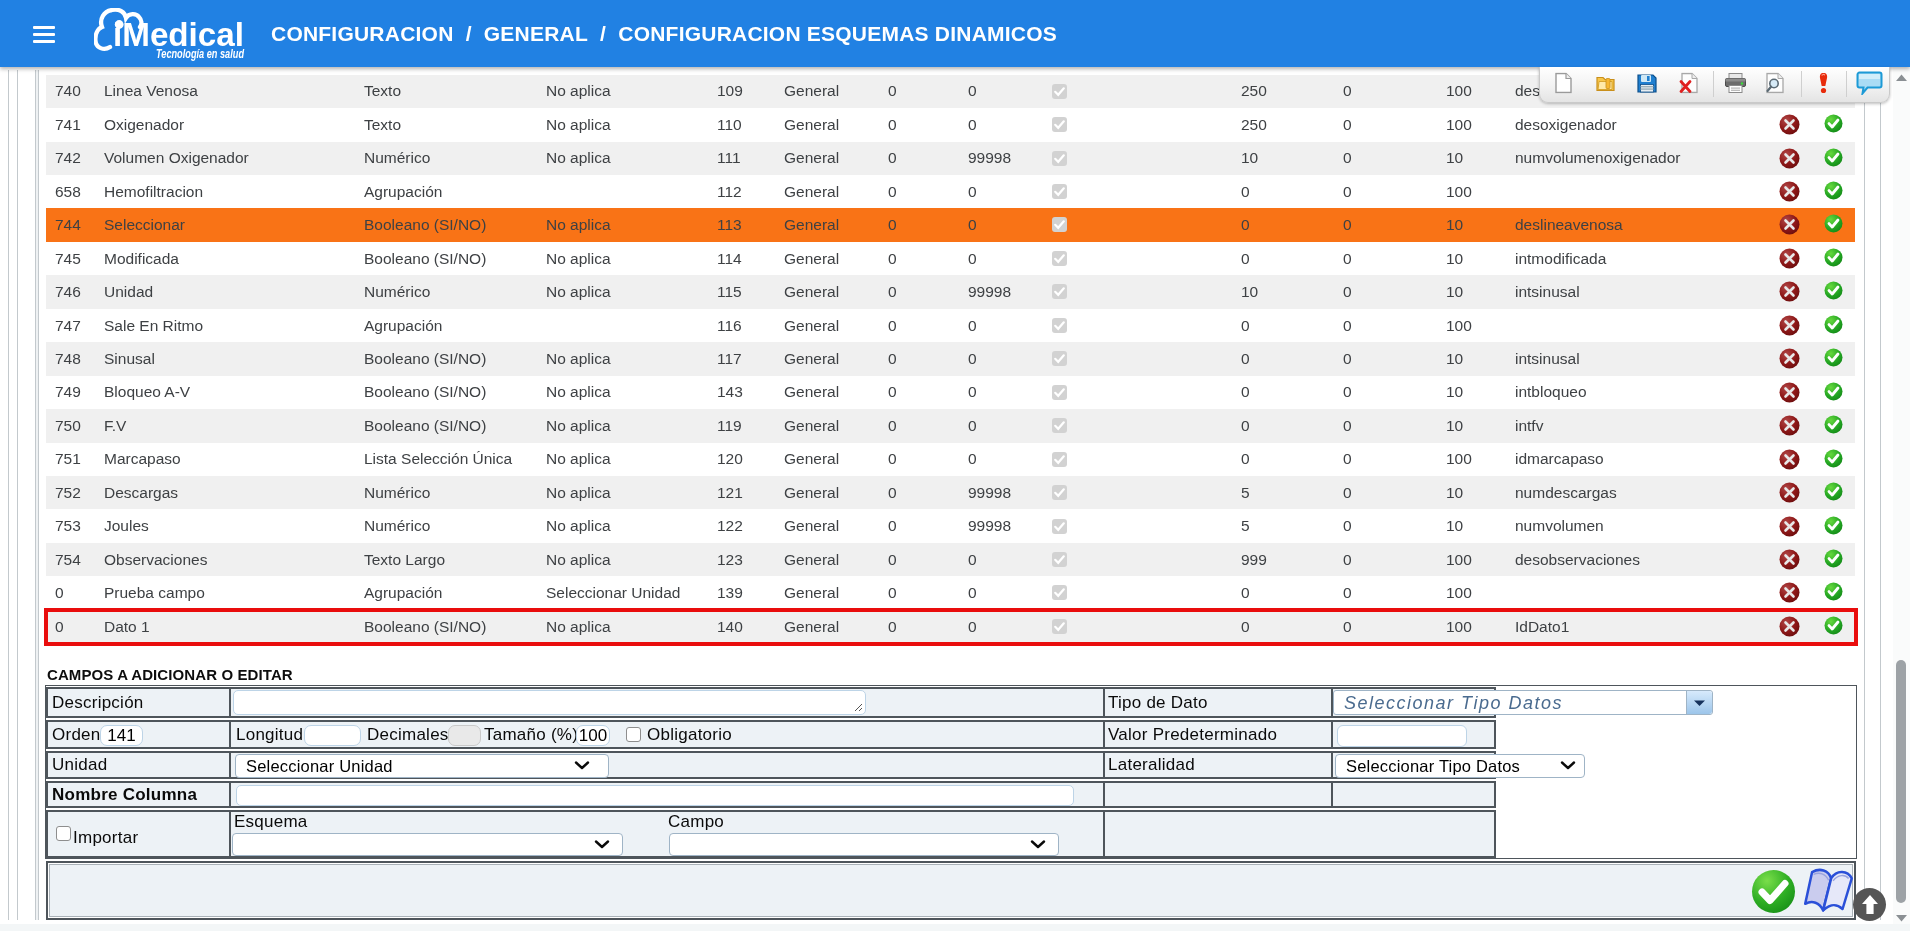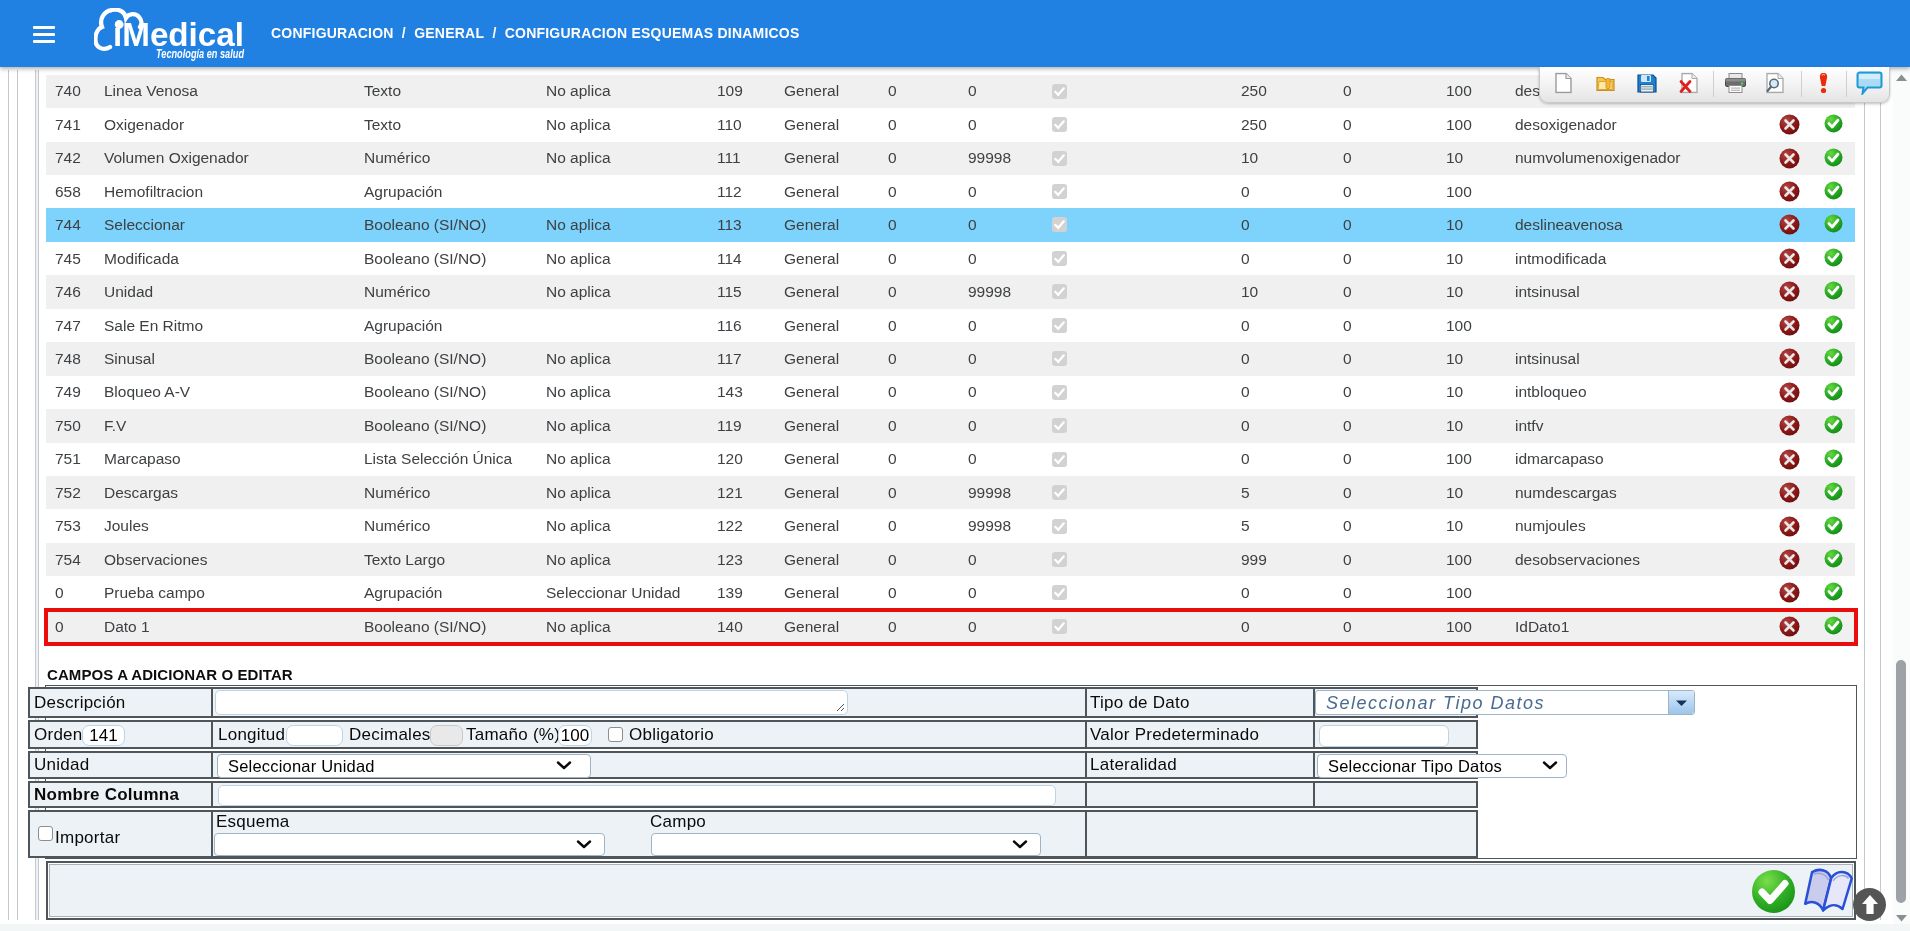--- a/index.html
+++ b/index.html
@@ -1,31 +1,31 @@
 <!DOCTYPE html>
 <html><head><meta charset="utf-8"><title>iMedical</title>
 <style>
 *{margin:0;padding:0;box-sizing:border-box}
 html,body{width:1910px;height:931px;overflow:hidden;background:#fff;font-family:"Liberation Sans",sans-serif}
 .abs{position:absolute}
 .hdr{position:absolute;left:0;top:0;width:1910px;height:67px;background:#2181e3;box-shadow:0 2px 4px rgba(0,0,0,.3);z-index:30}
 .hbar{position:absolute;left:33px;width:22px;height:3px;background:#fff;border-radius:1px}
-.crumb{position:absolute;left:271px;top:0;height:67px;line-height:67px;color:#fff;font-size:14px;font-weight:bold;letter-spacing:.22px}
+.crumb{position:absolute;left:271px;top:0;height:67px;line-height:67px;color:#fff;font-size:21px;font-weight:bold;letter-spacing:.22px}
 .vline{position:absolute;width:1px;background:#c3c9cd;top:70px;height:850px;z-index:1}
 .row{position:absolute;left:46px;width:1809px;z-index:2}
 .row span{position:absolute;top:50%;transform:translateY(-50%);font-size:15.5px;color:#3e4144;white-space:pre}
 .cb{position:absolute;top:9px;width:15px;height:15px;background:#d2d2d2;border-radius:3px}
 .cb svg{display:block}
 .bx{position:absolute;top:6px}
 .redsel{position:absolute;left:44px;top:608px;width:1814px;height:38px;border:4px solid #e90d0d;z-index:6}
 .tbpanel{position:absolute;left:1539px;top:67px;width:351px;height:36px;background:linear-gradient(#ffffff,#f2f2f2 55%,#e4e4e4);border:1px solid #c9c9c9;border-top:none;border-radius:0 0 9px 9px;box-shadow:0 1px 3px rgba(0,0,0,.25);z-index:40}
 .tsep{position:absolute;top:4px;height:26px;width:1px;background:#cfcfcf}
 .ticon{position:absolute;top:50%;transform:translateY(-50%)}
 .ftitle{position:absolute;left:47px;top:666px;font-size:15px;font-weight:bold;color:#0d0d0d;letter-spacing:.1px;z-index:3}
-.frow{position:absolute;left:28px;width:1450px;border:2px solid #4e555b;background:#edf2f6;z-index:3}
+.frow{position:absolute;left:46px;width:1450px;border:2px solid #4e555b;background:#edf2f6;z-index:3}
 .fcell-b{position:absolute;top:0;bottom:0;width:2px;background:#4e555b}
 .flab{position:absolute;font-size:17px;letter-spacing:.25px;color:#0a0a0a;top:50%;transform:translateY(-50%);white-space:pre}
 .inp{position:absolute;background:#fff;border:1px solid #bdd4e7;border-radius:7px}
 .sel{position:absolute;background:#fff;border:1px solid #9fb4c6;border-radius:4px;font-size:16.5px;letter-spacing:.2px;color:#000}
 .sel .st{position:absolute;left:10px;top:50%;transform:translateY(-50%);white-space:pre}
 .chev{position:absolute;top:50%;transform:translateY(-50%)}
 .fcheck{position:absolute;width:15px;height:15px;background:#fff;border:1.5px solid #8e8e8e;border-radius:3px}
 .outer{position:absolute;left:45px;top:685px;width:1812px;height:174px;border:1px solid #4e555b;z-index:2}
 .footer{position:absolute;left:46px;top:861px;width:1810px;height:59px;border:2px solid #4e555b;background:#edf2f6;box-shadow:0 0 0 1px #fff inset,0 0 0 2px #aab2b8 inset;z-index:3}
 .sb{position:absolute;left:1893px;top:67px;width:17px;height:864px;background:#fafbfb;z-index:5}
@@ -195,21 +195,21 @@
     <div class="bx" style="left:1778px"><svg width="19" height="19" viewBox="0 0 19 19">
         <circle cx="9.5" cy="9.5" r="9" fill="url(#gr3g)"></circle>
         <path d="M5 9.6l3.2 3.4 5.8-7" stroke="#fff" stroke-width="2.8" fill="none" stroke-linecap="round" stroke-linejoin="round"></path>
         <radialGradient id="gr3g" cx="0.35" cy="0.28" r="0.95">
           <stop offset="0" stop-color="#66d93e"></stop>
           <stop offset="0.55" stop-color="#21a321"></stop>
           <stop offset="1" stop-color="#0d7a12"></stop>
         </radialGradient>
       </svg></div>
   </div>
-<div class="row" style="top:208.4px;height:33.45px;background:#7dd3fc">
+<div class="row" style="top:208.4px;height:33.45px;background:#f97316">
     <span style="left:9px">744</span>
     <span style="left:58px">Seleccionar</span>
     <span style="left:318px">Booleano (SI/NO)</span>
     <span style="left:500px">No aplica</span>
     <span style="left:671px">113</span>
     <span style="left:738px">General</span>
     <span style="left:842px">0</span>
     <span style="left:922px">0</span>
     <div class="cb" style="left:1006px">
       <svg width="15" height="15" viewBox="0 0 15 15">
@@ -552,21 +552,21 @@
     <span style="left:842px">0</span>
     <span style="left:922px">99998</span>
     <div class="cb" style="left:1006px">
       <svg width="15" height="15" viewBox="0 0 15 15">
         <path d="M3.2 7.8l3 3 5.6-6.5" stroke="#fff" stroke-width="2.2" fill="none" stroke-linecap="round"></path>
       </svg>
     </div>
     <span style="left:1195px">5</span>
     <span style="left:1297px">0</span>
     <span style="left:1400px">10</span>
-    <span style="left:1469px">numjoules</span>
+    <span style="left:1469px">numvolumen</span>
     <div class="bx" style="left:1733px"><svg width="21" height="21" viewBox="0 0 21 21">
         <defs></defs>
         <circle cx="10.5" cy="10.5" r="10" fill="url(#gr13r)"></circle>
         <path d="M6.5 6.5l8 8M14.5 6.5l-8 8" stroke="#e8e8e8" stroke-width="2.6" stroke-linecap="round"></path>
         <radialGradient id="gr13r" cx="0.35" cy="0.3" r="0.9">
           <stop offset="0" stop-color="#b24848"></stop>
           <stop offset="0.5" stop-color="#8e1818"></stop>
           <stop offset="1" stop-color="#5d0909"></stop>
         </radialGradient>
       </svg></div>

